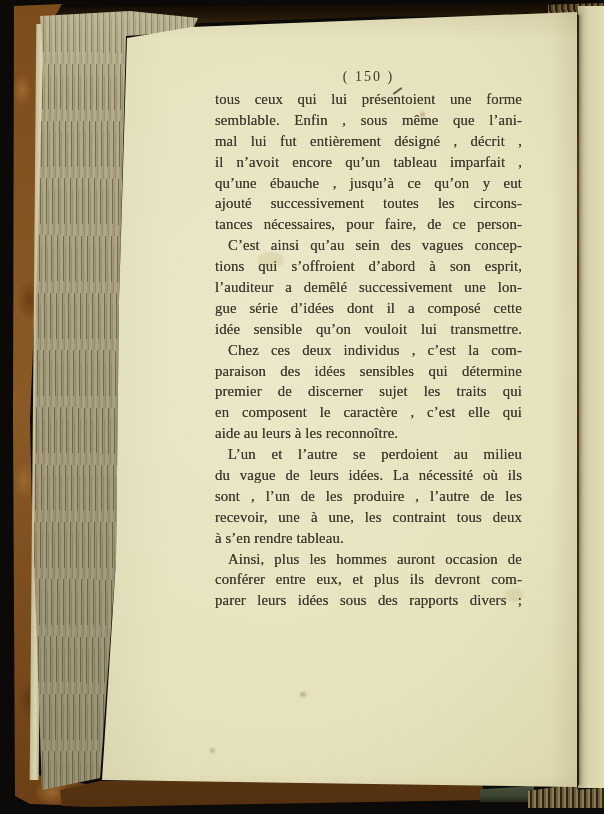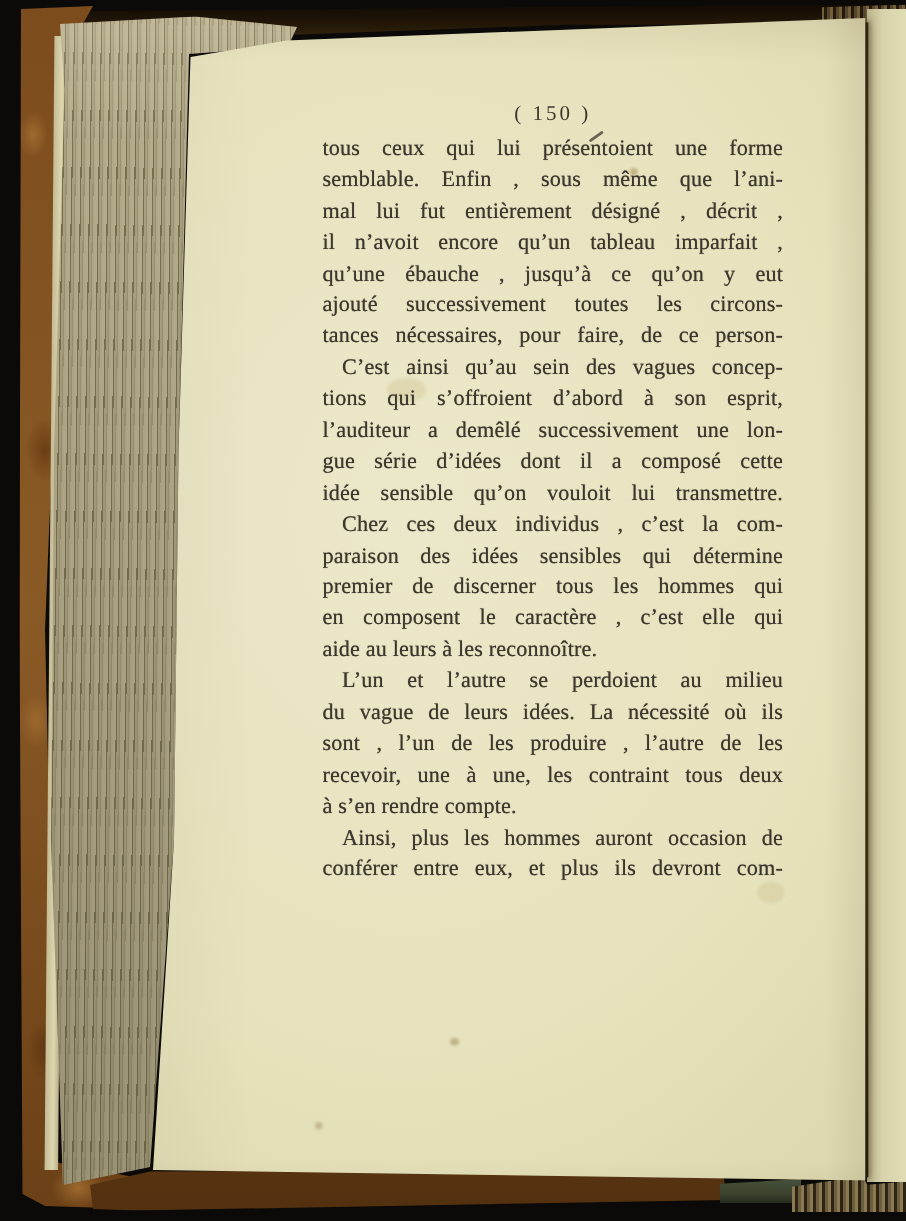--- a/index.html
+++ b/index.html
@@ -156,25 +156,26 @@
         <div class="line">qu’une ébauche , jusqu’à ce qu’on y eut</div>
         <div class="line">ajouté successivement toutes les circons-</div>
         <div class="line">tances nécessaires, pour faire, de ce person-</div>
         <div class="line indent">C’est ainsi qu’au sein des vagues concep-</div>
         <div class="line">tions qui s’offroient d’abord à son esprit,</div>
         <div class="line">l’auditeur a demêlé successivement une lon-</div>
         <div class="line">gue série d’idées dont il a composé cette</div>
         <div class="line">idée sensible qu’on vouloit lui transmettre.</div>
         <div class="line indent">Chez ces deux individus , c’est la com-</div>
         <div class="line">paraison des idées sensibles qui détermine</div>
-        <div class="line">premier de discerner tous les hommes qui</div>
+        <div class="line">premier de discerner sujet les traits qui</div>
         <div class="line">en composent le caractère , c’est elle qui</div>
         <div class="line no-fill">aide au leurs à les reconnoître.</div>
         <div class="line indent">L’un et l’autre se perdoient au milieu</div>
         <div class="line">du vague de leurs idées. La nécessité où ils</div>
         <div class="line">sont , l’un de les produire , l’autre de les</div>
         <div class="line">recevoir, une à une, les contraint tous deux</div>
-        <div class="line no-fill">à s’en rendre compte.</div>
+        <div class="line no-fill">à s’en rendre tableau.</div>
         <div class="line indent">Ainsi, plus les hommes auront occasion de</div>
         <div class="line">conférer entre eux, et plus ils devront com-</div>
+        <div class="line">parer leurs idées sous des rapports divers ;</div>
       </div>
   </div>
 </div>
 
 </body></html>

